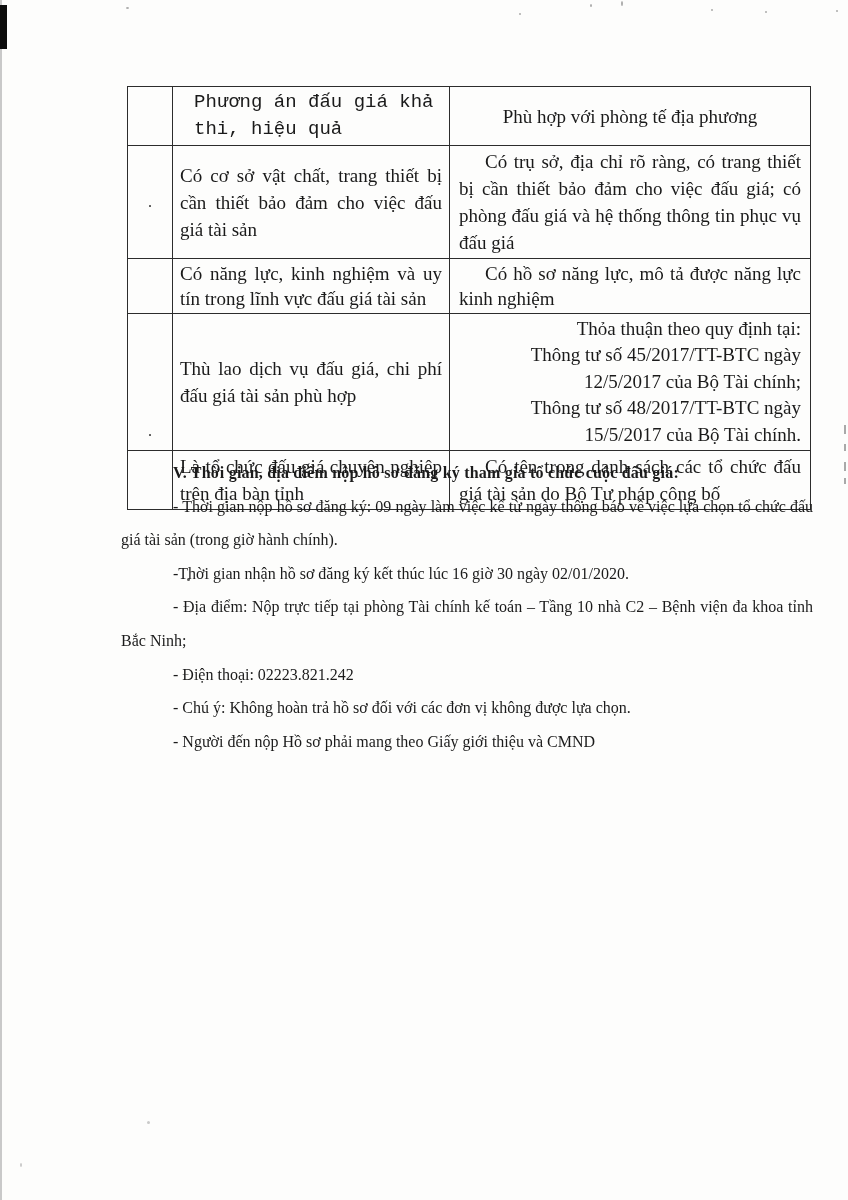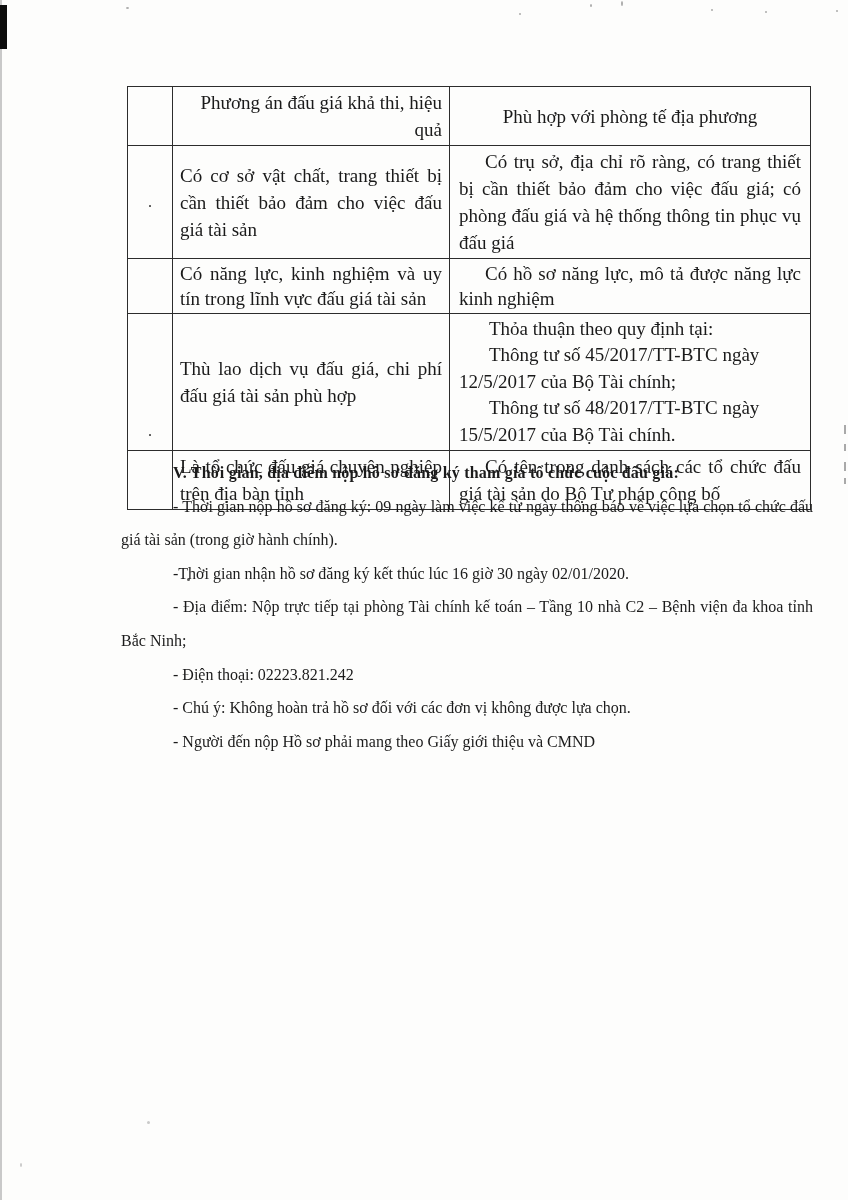--- a/index.html
+++ b/index.html
@@ -30,26 +30,26 @@
   }
   .doc-table td { border: 1.6px solid #2c2c2c; vertical-align: middle; overflow: hidden; }
   .w-num  { width: 45px; }
   .w-crit { width: 277px; }
   .w-req  { width: 361px; }
 
   .c-num  { text-align: center; font-size: 16px; color: #333; }
   .c-num.low { vertical-align: bottom; padding-bottom: 10px; text-align: center; }
 
   .c-crit { padding: 2px 7px; line-height: 27px; text-align: justify; }
-  .c-crit.single { text-align: right; padding-left: 8px; }
+  .c-crit.single { text-align: left; padding-left: 21px; font-family: Liberation Mono, monospace; }
 
   .c-req  { padding: 2px 9px; line-height: 27px; }
   .c-req .jpara { text-indent: 26px; text-align: justify; margin: 0; }
   .c-req.center-line { text-align: center; }
-  .c-req .rline { line-height: 26.4px; white-space: nowrap; }
+  .c-req .rline { line-height: 26.4px; white-space: nowrap; text-align: right; }
   .c-req .rline.ind { padding-left: 30px; }
   .r3 .c-crit { line-height: 25px; }
   .r3 .c-req  { line-height: 25px; }
 
   tr.r1 { height: 44px; }
   tr.r2 { height: 81px; }
   tr.r3 { height: 51px; margin-top: 11px; }
   tr.r4 { height: 133px; }
   tr.r5 { height: 48px; }
 

